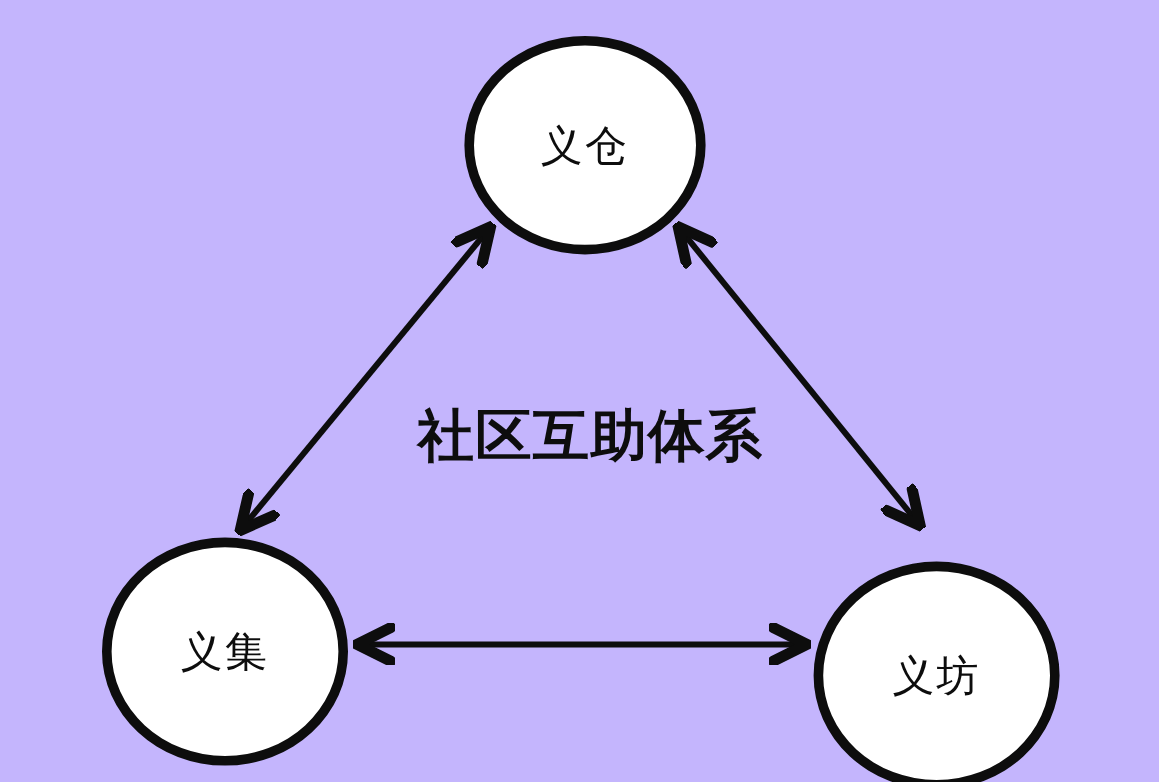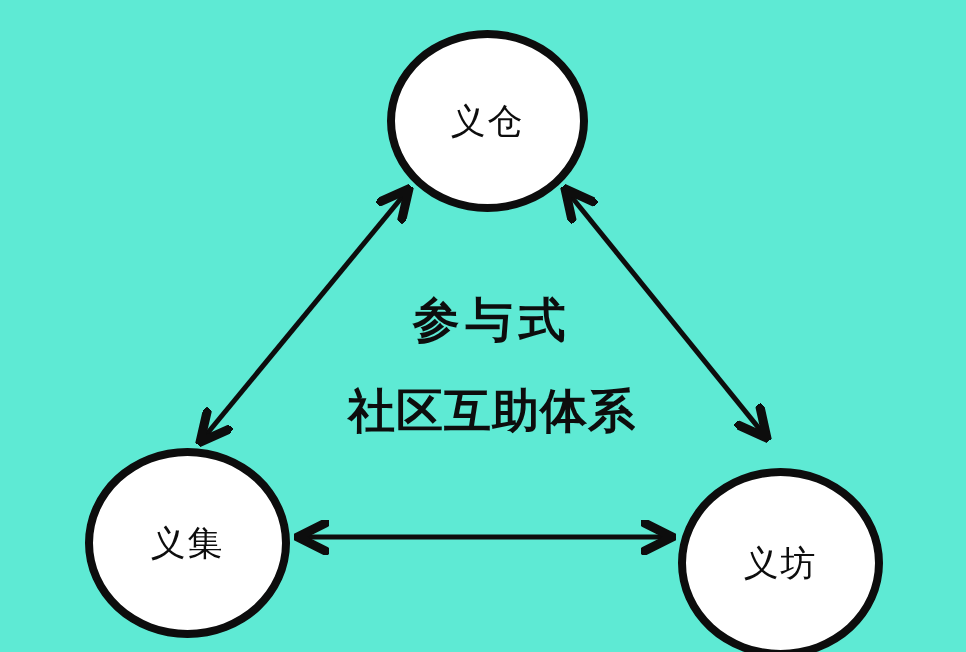--- a/index.html
+++ b/index.html
@@ -4,21 +4,21 @@
 <style>
   html, body {
     margin: 0;
     padding: 0;
     background: #ffffff;
   }
   .canvas {
     position: relative;
     width: 966px;
     height: 652px;
-    background: #5eead4;
+    background: #c4b5fd;
     overflow: hidden;
     font-family: "Liberation Serif", "DejaVu Serif", serif;
   }
   .arrows-layer {
     position: absolute;
     left: 0;
     top: 0;
     width: 966px;
     height: 652px;
   }
@@ -100,17 +100,16 @@
 
   <div class="node node-bottom-left">
     <span class="node-label">义集</span>
   </div>
 
   <div class="node node-bottom-right">
     <span class="node-label">义坊</span>
   </div>
 
   <div class="center-title">
-    <div class="title-line-1">参与式</div>
     <div class="title-line-2">社区互助体系</div>
   </div>
 
 </div>
 
 </body></html>

